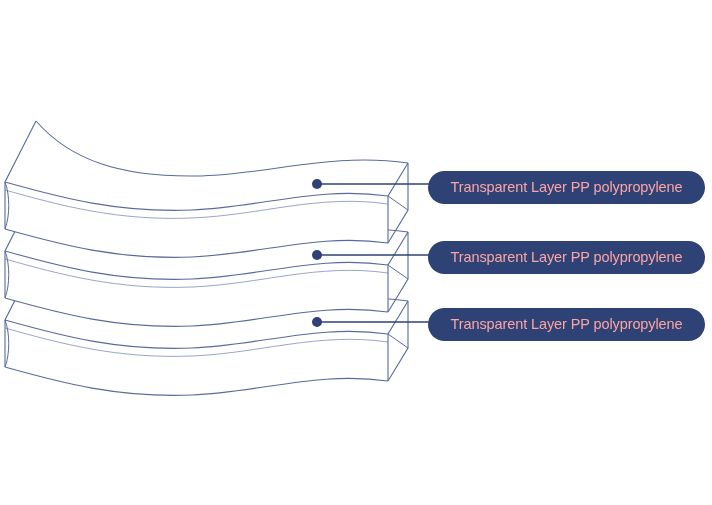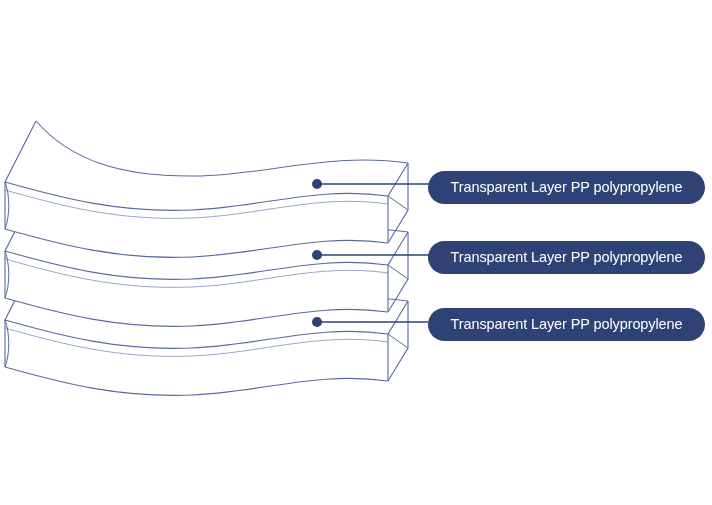--- a/index.html
+++ b/index.html
@@ -28,21 +28,21 @@
     height: 505px;
   }
   .label-pill {
     position: absolute;
     box-sizing: border-box;
     height: 33px;
     left: 428px;
     width: 277px;
     border-radius: 17px;
     background: #2e4276;
-    color: #ffffff;
+    color: #fca5a5;
     display: flex;
     align-items: center;
     justify-content: center;
     font-size: 14.5px;
     font-family: "Liberation Sans", sans-serif;
     letter-spacing: -0.1px;
     white-space: nowrap;
   }
   .label-pill-text {
     display: block;

